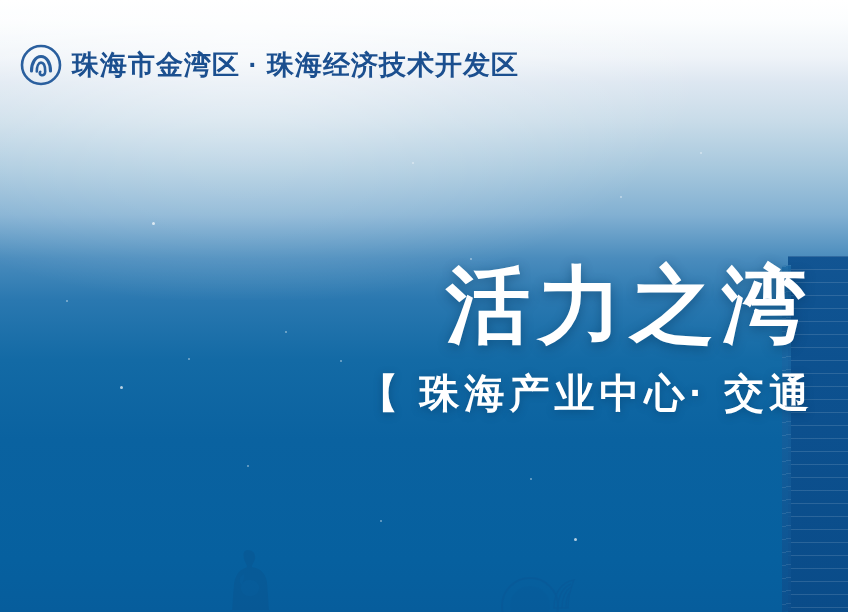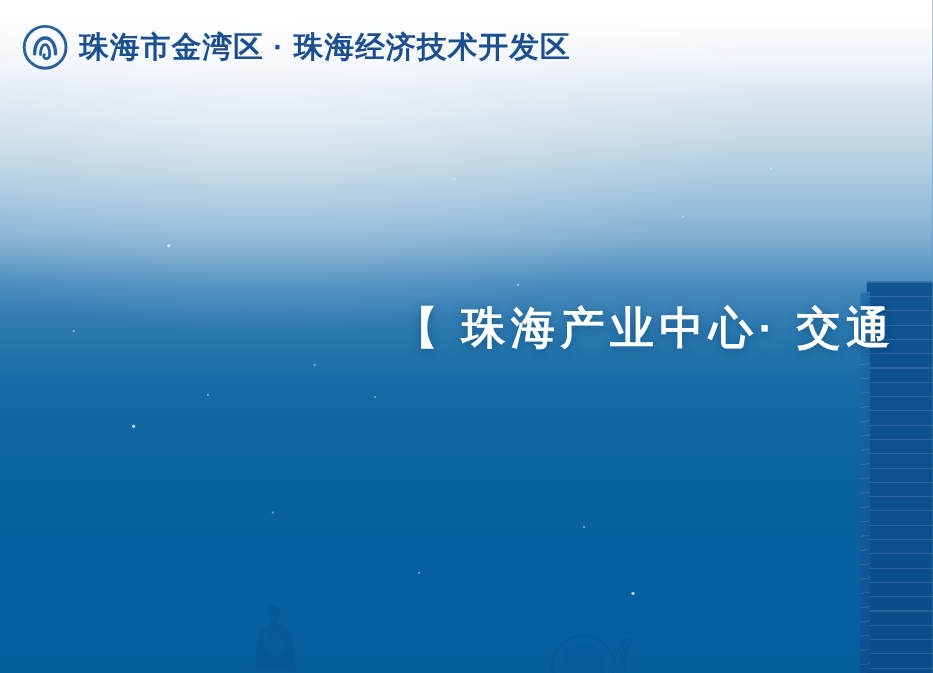--- a/index.html
+++ b/index.html
@@ -53,21 +53,21 @@
     pointer-events: none;
   }
 
   
   .site-header {
     position: absolute;
     left: 0; top: 0;
     width: 848px;
     height: 86px;
     display: flex;
-    align-items: center;
+    align-items: flex-end;
     padding-left: 20px;
     box-sizing: border-box;
     z-index: 40;
   }
   .brand {
     display: flex;
     align-items: center;
     gap: 10px;
     text-decoration: none;
   }
@@ -254,16 +254,17 @@
           <path d="M11.5 27 C11.5 18.5 15.5 12.5 21 12.5 C26.5 12.5 30.5 18.5 30.5 27" fill="none" stroke="#2a5f9e" stroke-width="3.1" stroke-linecap="round"></path>
           <path d="M16.8 27.5 C16.8 22 18.6 18.6 21 18.6 C23.4 18.6 25.2 22 25.2 27.5
                    C25.2 30.2 23.6 31.6 21.6 31.2 C19.8 30.8 19.2 29 20.2 27.8" fill="none" stroke="#2a5f9e" stroke-width="2.6" stroke-linecap="round" stroke-linejoin="round"></path>
         </svg>
       </span>
       <span class="brand-name">珠海市金湾区 · 珠海经济技术开发区</span>
     </div>
   </div>
 
   <div class="hero-copy">
+    <div class="hero-title">活力之湾</div>
     <div class="hero-subtitle">【 珠海产业中心· 交通</div>
   </div>
 
 </div>
 
 </body></html>

